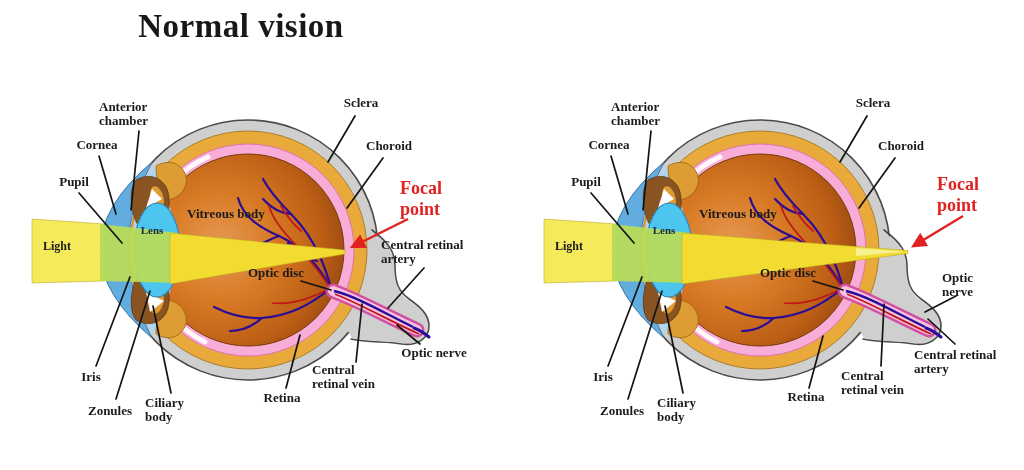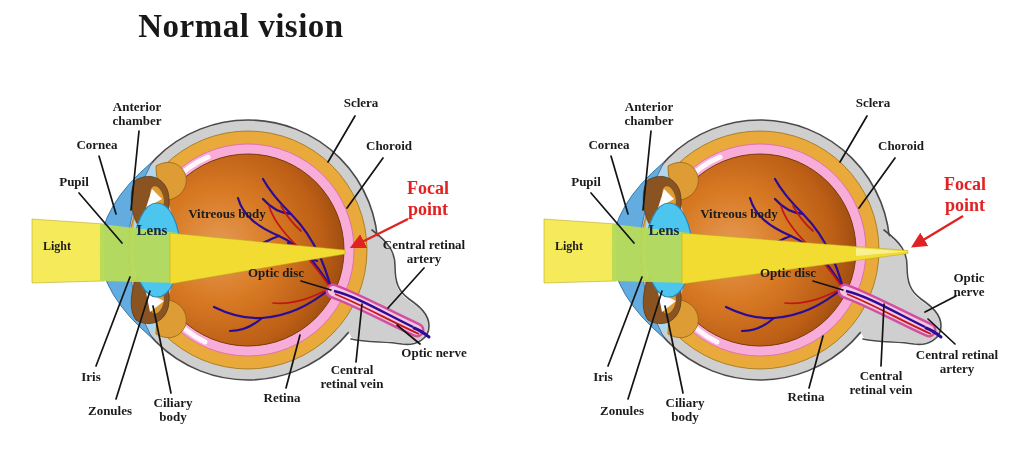--- a/index.html
+++ b/index.html
@@ -4,25 +4,25 @@
 <style>
   html,body{margin:0;padding:0;background:#fff}
   .stage{position:relative;width:1024px;height:470px;background:#fff;overflow:hidden;
          font-family:"Liberation Serif",serif}
   .panel-svg{position:absolute;top:0;width:512px;height:470px}
   #svg-left{left:0}
   #svg-right{left:512px}
   .title{position:absolute;top:8px;transform:translateX(-50%);font-weight:bold;
          font-size:33px;color:#181818;letter-spacing:.5px;white-space:nowrap}
   .lbl{position:absolute;transform:translate(-50%,-50%);font-weight:bold;font-size:13px;
-       line-height:1.1;color:#1b1b1b;text-align:center;white-space:nowrap}
+       line-height:1.1;color:#1b1b1b;white-space:nowrap}
   .wrap{white-space:normal}
   .red{color:#E02222;font-size:18px;line-height:1.15}
   .lt{font-size:12px}
-  .small{font-size:15px;color:#122b45}
+  .small{font-size:11px;color:#122b45}
 </style>
 </head>
 <body>
 
 <div class="stage">
 
   <svg width="0" height="0" style="position:absolute" aria-hidden="true">
     <defs>
       <radialGradient id="vitG" cx="35%" cy="48%" r="72%">
         <stop offset="0%" stop-color="#E59A55"></stop>

